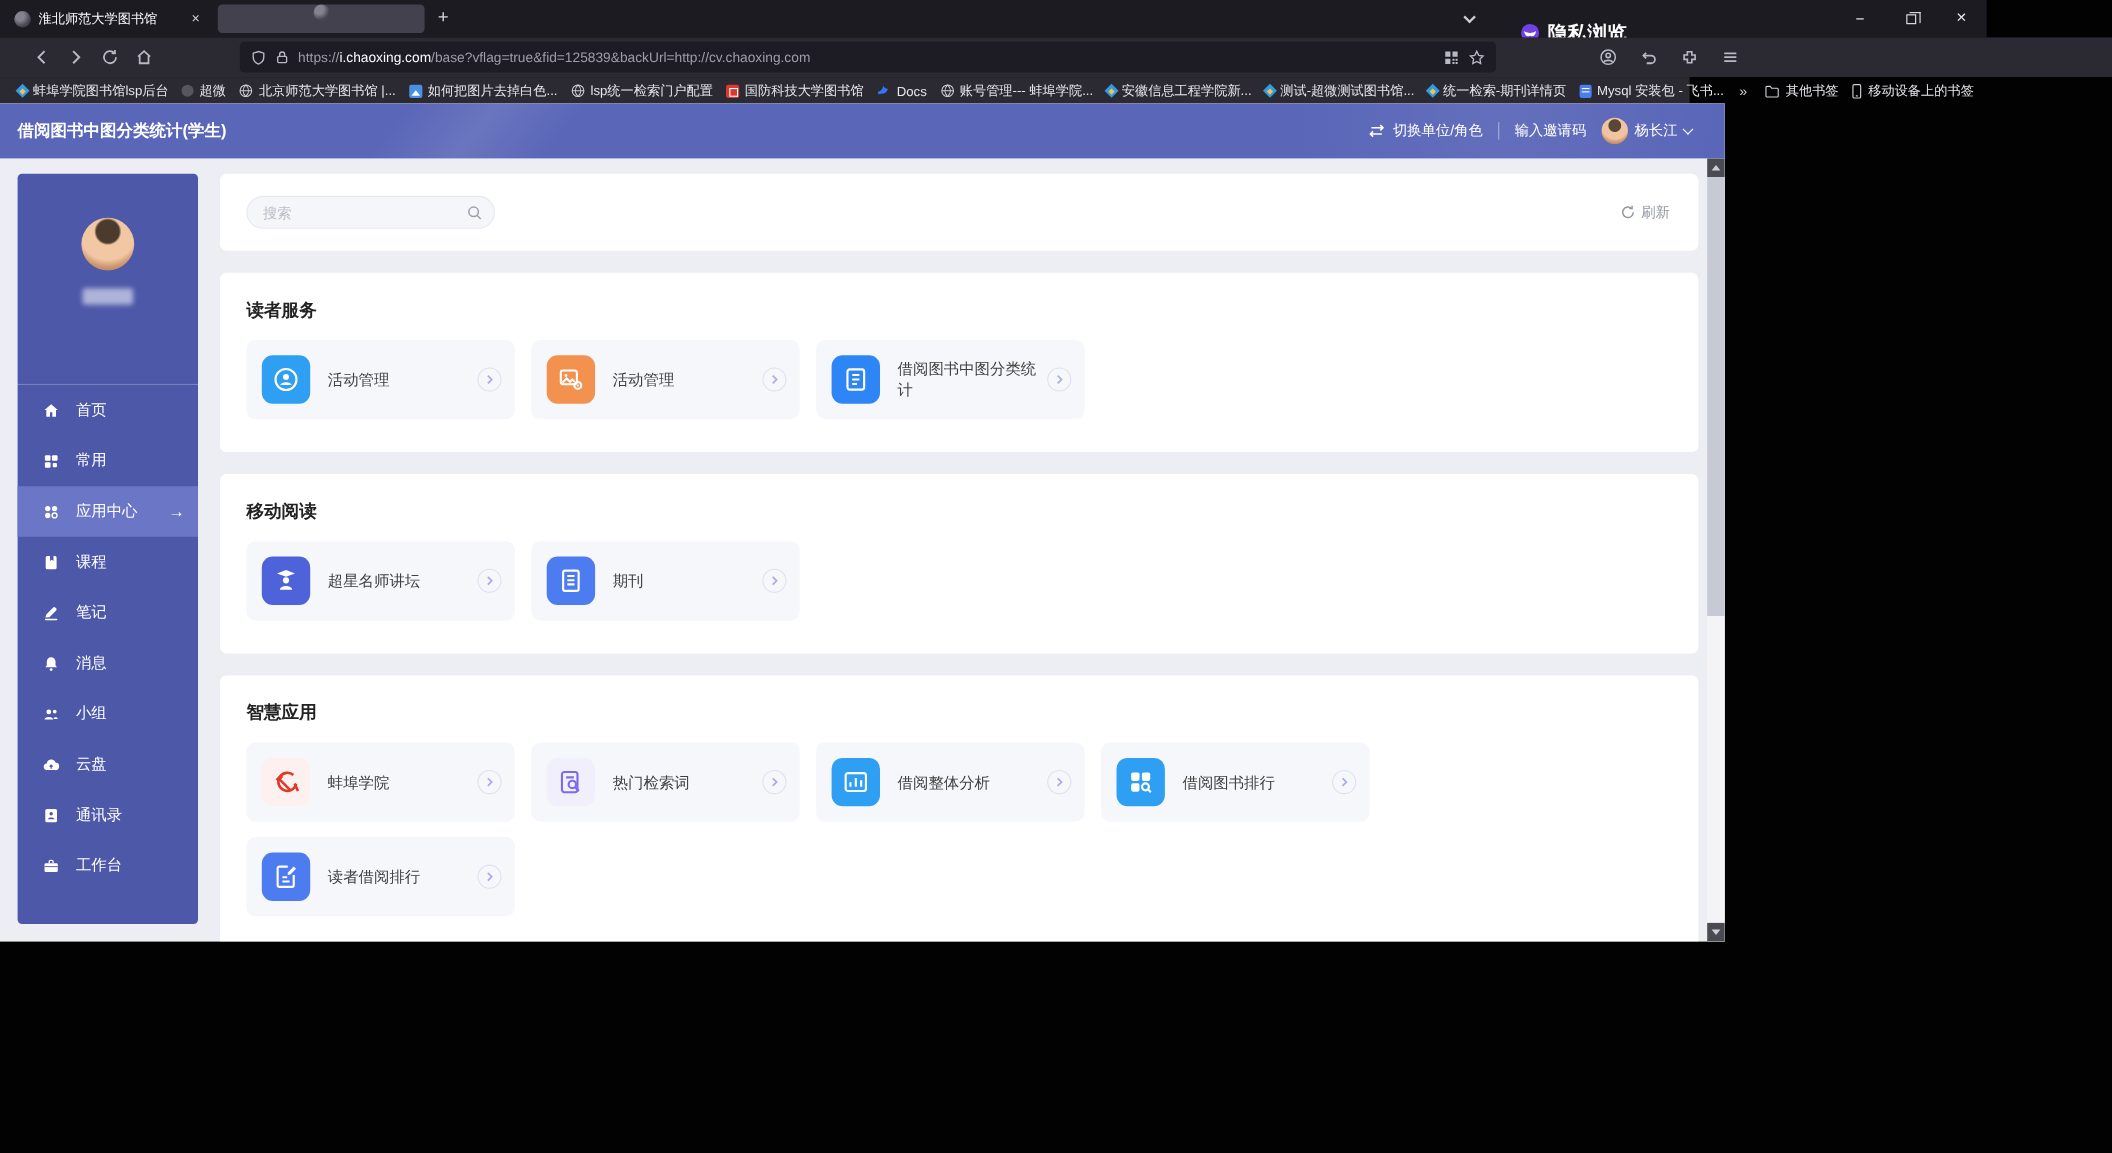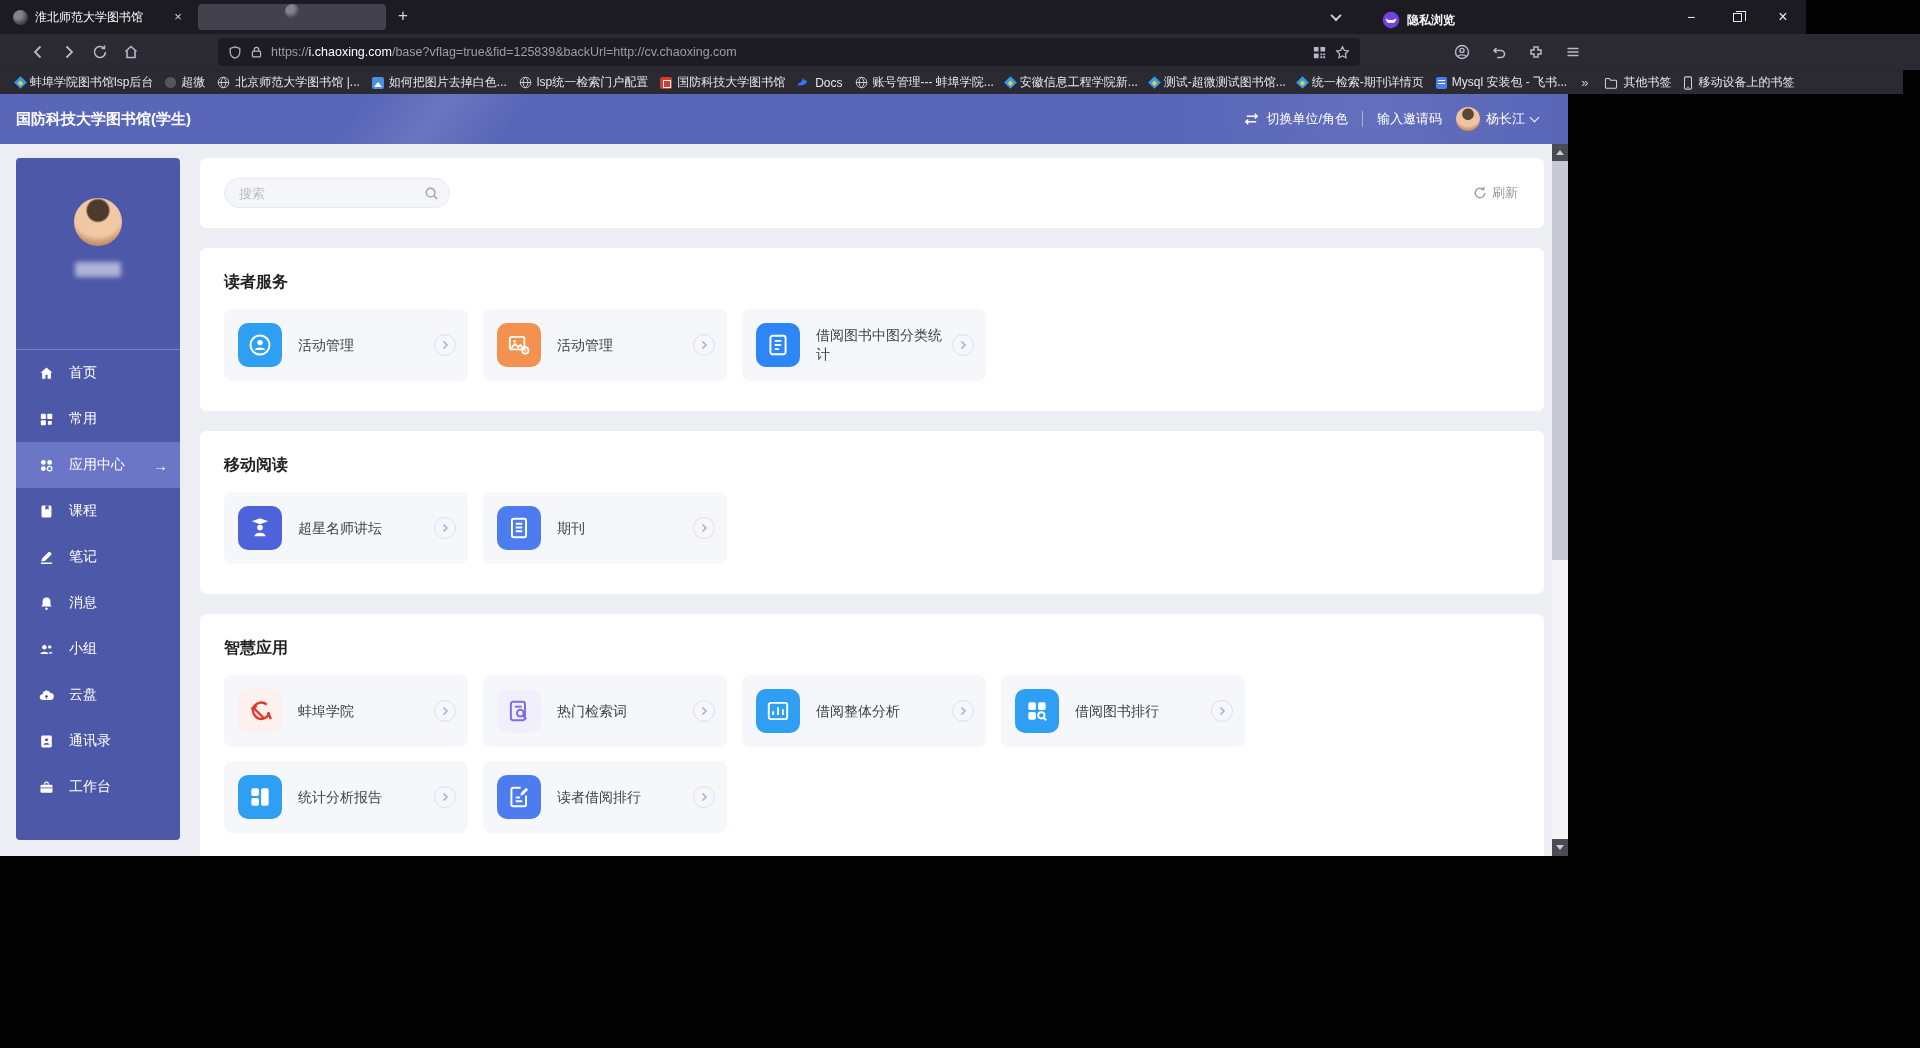--- a/index.html
+++ b/index.html
@@ -16,41 +16,41 @@
   .favicon { width:15px; height:15px; border-radius:50%; flex-shrink:0;
     background:radial-gradient(circle at 34% 32%, #83838f 0 28%, #44434f 66%); }
   .tab-close { color:#cfcfd8; font-size:13px; width:18px; height:18px; line-height:18px;
     text-align:center; border-radius:3px; }
   .newtab { color:#d6d6de; font-size:17px; width:26px; height:26px; line-height:24px;
     text-align:center; border-radius:4px; }
   .tab-chevron { position:absolute; left:1325px; top:7px; width:22px; height:20px;
     display:flex; align-items:center; justify-content:center; }
   .chev-down { width:8px; height:8px; border-right:2px solid #cfcfd8;
     border-bottom:2px solid #cfcfd8; transform:rotate(45deg) translate(-1px,-1px); }
-  .private-badge { position:absolute; left:1382px; top:5px; height:24px; display:flex;
-    align-items:flex-end; gap:7px; color:#fbfbfe; font-size:12px; font-weight:700; }
+  .private-badge { position:absolute; left:1382px; top:18px; height:24px; display:flex;
+    align-items:center; gap:7px; color:#fbfbfe; font-size:18px; font-weight:700; }
   .win-controls { position:absolute; right:0; top:0; height:34px; display:flex; }
   .win-btn { width:46px; height:34px; display:flex; align-items:center;
     justify-content:center; color:#e8e8ee; font-size:14px; }
   .restore-glyph { width:9px; height:9px; border:1px solid #e8e8ee; position:relative; }
   .restore-glyph::before { content:""; position:absolute; left:2px; top:-3px; width:9px;
     height:9px; border:1px solid #e8e8ee; border-left:none; border-bottom:none; }
 
   .toolbar { position:absolute; left:0; top:34px; width:1920px; height:36px;
     background:#2b2a33; display:flex; align-items:center; padding:0 24px; }
   .nav-btn { width:28px; height:28px; display:flex; align-items:center;
     justify-content:center; border-radius:4px; margin-right:3px; }
   .nav-btn svg { stroke:#b9b9c3; }
   .urlbar { height:28px; width:1142px; margin-left:70px; background:#1d1c25;
     border-radius:4px; display:flex; align-items:center; padding:0 10px; gap:8px; }
   .url-text { flex:1; font-size:12.5px; color:#fbfbfe; white-space:nowrap; overflow:hidden; }
   .url-dim { color:#9d9da8; }
   .tb-right { display:flex; align-items:center; gap:6px; margin-left:88px; }
 
-  .bookmarksbar { position:absolute; left:0; top:70px; width:1903px; height:24px;
+  .bookmarksbar { position:absolute; left:0; top:70px; width:1536px; height:24px;
     background:#2b2a33; border-top:1px solid #26252e; display:flex; align-items:center;
     padding:0 10px; font-size:12px; color:#e6e6ec; }
   .bm { display:flex; align-items:center; gap:5px; padding:2px 6px; border-radius:3px;
     white-space:nowrap; }
   .bm-right { margin-left:auto; margin-right:352px; display:flex; align-items:center; }
   .bi { display:inline-block; flex-shrink:0; }
   .bi-diamond { width:9px; height:9px; background:#2f9ce8; transform:rotate(45deg);
     position:relative; }
   .bi-diamond::after { content:""; position:absolute; inset:2.5px; background:#f5c542; }
   .bi-circle { width:11px; height:11px; border-radius:50%; background:#57565f; }
@@ -319,21 +319,21 @@
           <path d="M4 12.8h2"></path>
         </svg>
       <span>移动设备上的书签</span>
     </div>
   </div>
 </div>
 
 <div class="viewport">
 
   <div class="page-header" style="background-color: rgb(90, 102, 184);">
-    <div class="ph-title">国防科技大学图书馆(学生)</div>
+    <div class="ph-title">借阅图书中图分类统计(学生)</div>
     <div class="ph-right">
       <div class="ph-item">
         <svg width="17" height="14" viewBox="0 0 18 14" fill="none" stroke="#fff" stroke-width="1.6">
             <path d="M4 4h11M12.5 1.5L15 4l-2.5 2.5M14 10H3M5.5 7.5L3 10l2.5 2.5"></path>
           </svg>
         <span>切换单位/角色</span>
       </div>
       <div class="ph-divider"></div>
       <div class="ph-item">
         <span>输入邀请码</span>
@@ -602,35 +602,20 @@
                 </svg>
             </span>
             <span class="card-label">借阅图书排行</span>
             <span class="card-chevron">
                 <svg width="10" height="10" viewBox="0 0 10 10" fill="none" stroke="#a6ade6" stroke-width="1.6">
                   <path d="M3.5 1.5L7 5 3.5 8.5"></path>
                 </svg>
               </span>
           </div>
           <div class="card">
-            <span class="tile" style="background-color: rgb(46, 159, 243);">
-              <svg width="26" height="26" viewBox="0 0 24 24" fill="#fff">
-                  <rect x="4" y="4" width="7" height="7" rx="1.5"></rect>
-                  <rect x="13" y="4" width="7" height="16" rx="1.5"></rect>
-                  <rect x="4" y="13" width="7" height="7" rx="1.5"></rect>
-                </svg>
-            </span>
-            <span class="card-label">统计分析报告</span>
-            <span class="card-chevron">
-                <svg width="10" height="10" viewBox="0 0 10 10" fill="none" stroke="#a6ade6" stroke-width="1.6">
-                  <path d="M3.5 1.5L7 5 3.5 8.5"></path>
-                </svg>
-              </span>
-          </div>
-          <div class="card">
             <span class="tile" style="background-color: rgb(77, 123, 240);">
               <svg width="26" height="26" viewBox="0 0 24 24" fill="none" stroke="#fff" stroke-width="1.8">
                   <path d="M13.5 3.5h-7A1.5 1.5 0 0 0 5 5v14a1.5 1.5 0 0 0 1.5 1.5H17a1.5 1.5 0 0 0 1.5-1.5v-8.5"></path>
                   <path d="M9 12.5h4M9 16h6"></path>
                   <path d="M13.8 8.2l4.7-4.7 1.9 1.9-4.7 4.7-2.4.5z" fill="#fff" stroke="none"></path>
                 </svg>
             </span>
             <span class="card-label">读者借阅排行</span>
             <span class="card-chevron">
                 <svg width="10" height="10" viewBox="0 0 10 10" fill="none" stroke="#a6ade6" stroke-width="1.6">

